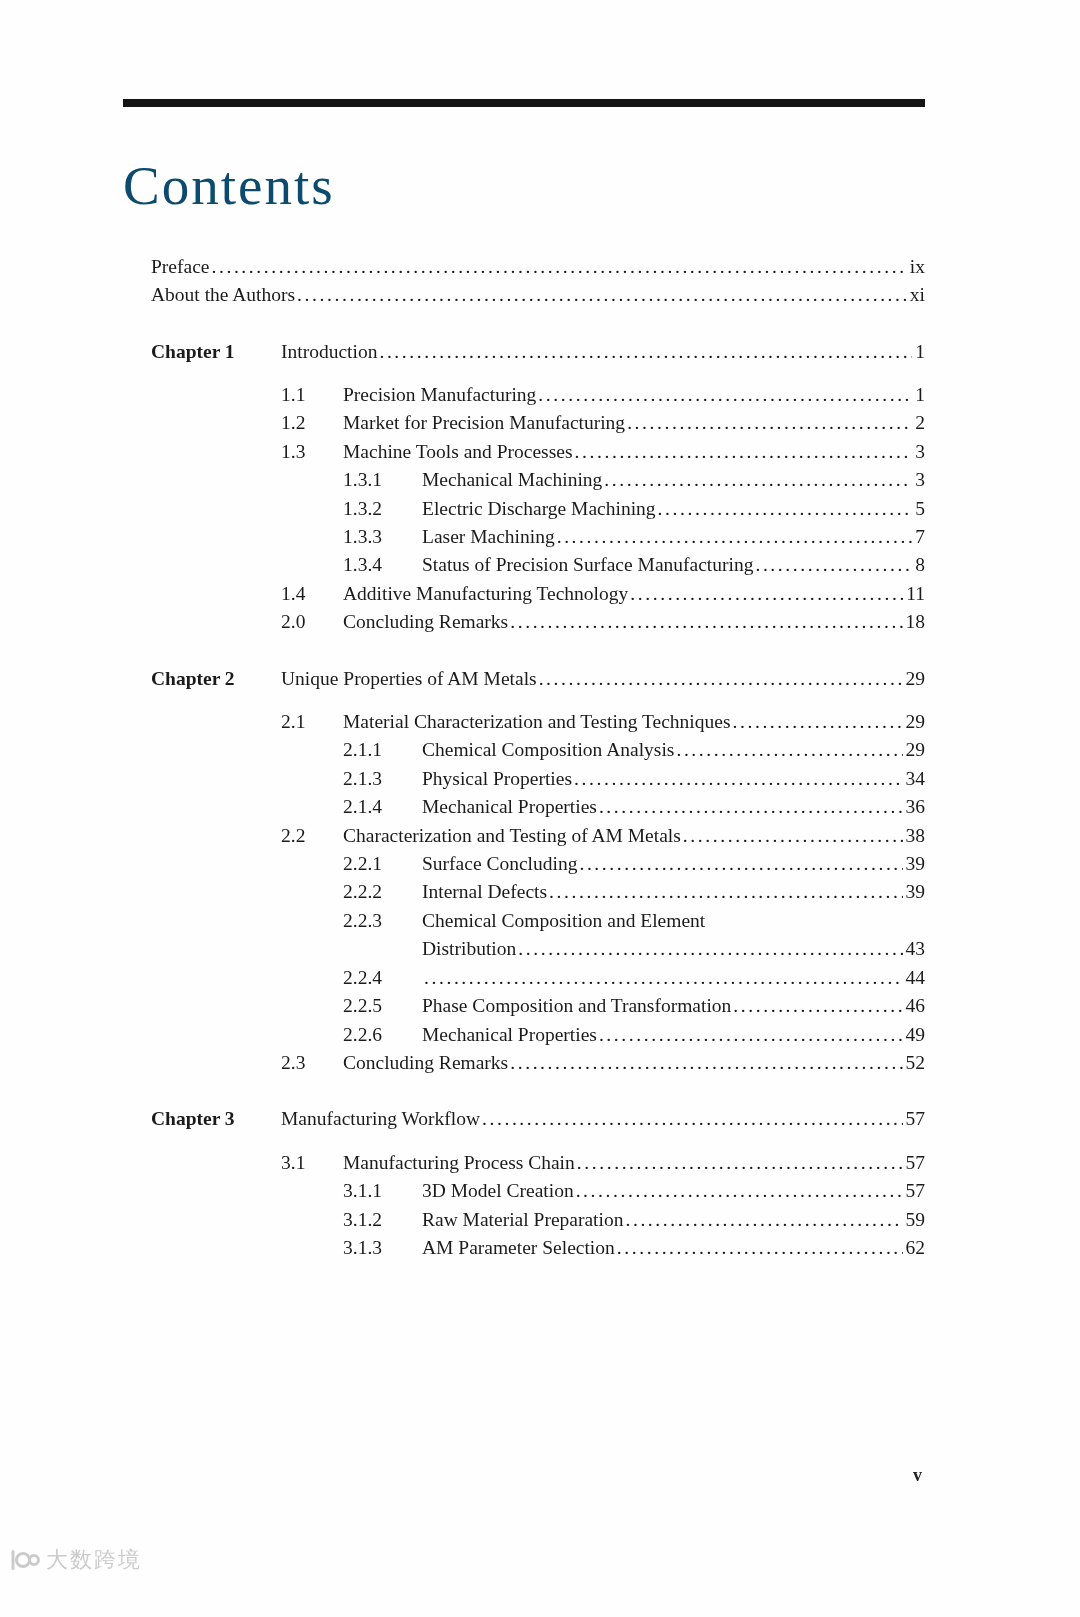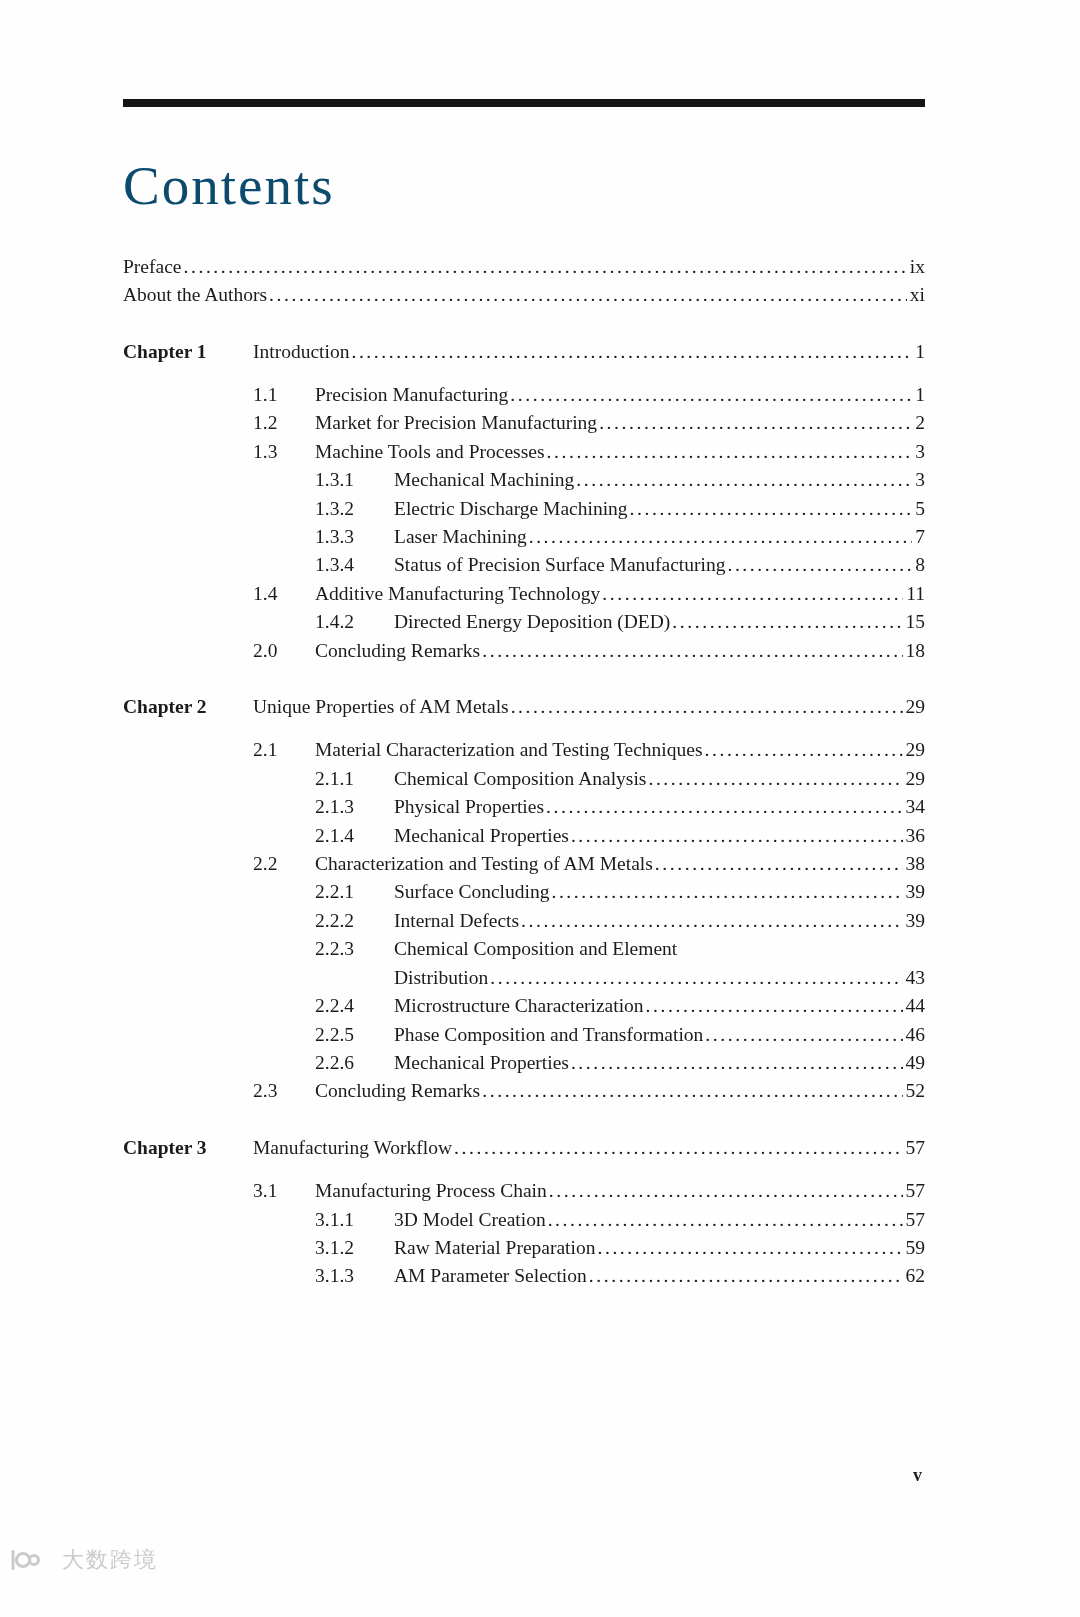--- a/index.html
+++ b/index.html
@@ -36,20 +36,21 @@
     margin-bottom: 38px;
   }
 
   .toc { font-size: 19.5px; }
 
   .row {
     display: flex;
     align-items: flex-start;
     line-height: 28.4px;
     white-space: nowrap;
+    margin-left: 28px;
   }
 
   .title-text { flex: none; }
 
   .dots {
     flex: 1 1 auto;
     overflow: hidden;
     white-space: nowrap;
     margin: 0 3px 0 2px;
   }
@@ -80,21 +81,21 @@
     font-size: 18px;
     color: #222;
   }
 
   .watermark {
     position: absolute;
     left: 10px;
     bottom: 42px;
     display: flex;
     align-items: center;
-    gap: 22px;
+    gap: 6px;
     color: #c3c3c3;
     opacity: 0.85;
     font-size: 22px;
     letter-spacing: 2px;
     user-select: none;
   }
   .watermark svg { display: block; }
 </style>
 </head>
 <body>
@@ -176,27 +177,20 @@
               <span class="pg">8</span>
             </div>
             <div class="row">
               <span class="ind-1"></span>
               <span class="num-1">1.4</span>
               <span class="title-text">Additive Manufacturing Technology</span>
               <span class="dots"></span>
               <span class="pg">11</span>
             </div>
             <div class="row">
-              <span class="ind-2"></span>
-              <span class="num-2">1.4.2</span>
-              <span class="title-text">Directed Energy Deposition (DED)</span>
-              <span class="dots"></span>
-              <span class="pg">15</span>
-            </div>
-            <div class="row">
               <span class="ind-1"></span>
               <span class="num-1">2.0</span>
               <span class="title-text">Concluding Remarks</span>
               <span class="dots"></span>
               <span class="pg">18</span>
             </div>
           </section>
           <section class="chapter">
             <div class="row chapter-heading">
               <span class="ch-label">Chapter 2</span>
@@ -260,21 +254,20 @@
             </div>
             <div class="row">
               <span class="ind-3"></span>
               <span class="title-text">Distribution</span>
               <span class="dots"></span>
               <span class="pg">43</span>
             </div>
             <div class="row">
               <span class="ind-2"></span>
               <span class="num-2">2.2.4</span>
-              <span class="title-text">Microstructure Characterization</span>
               <span class="dots"></span>
               <span class="pg">44</span>
             </div>
             <div class="row">
               <span class="ind-2"></span>
               <span class="num-2">2.2.5</span>
               <span class="title-text">Phase Composition and Transformation</span>
               <span class="dots"></span>
               <span class="pg">46</span>
             </div>

